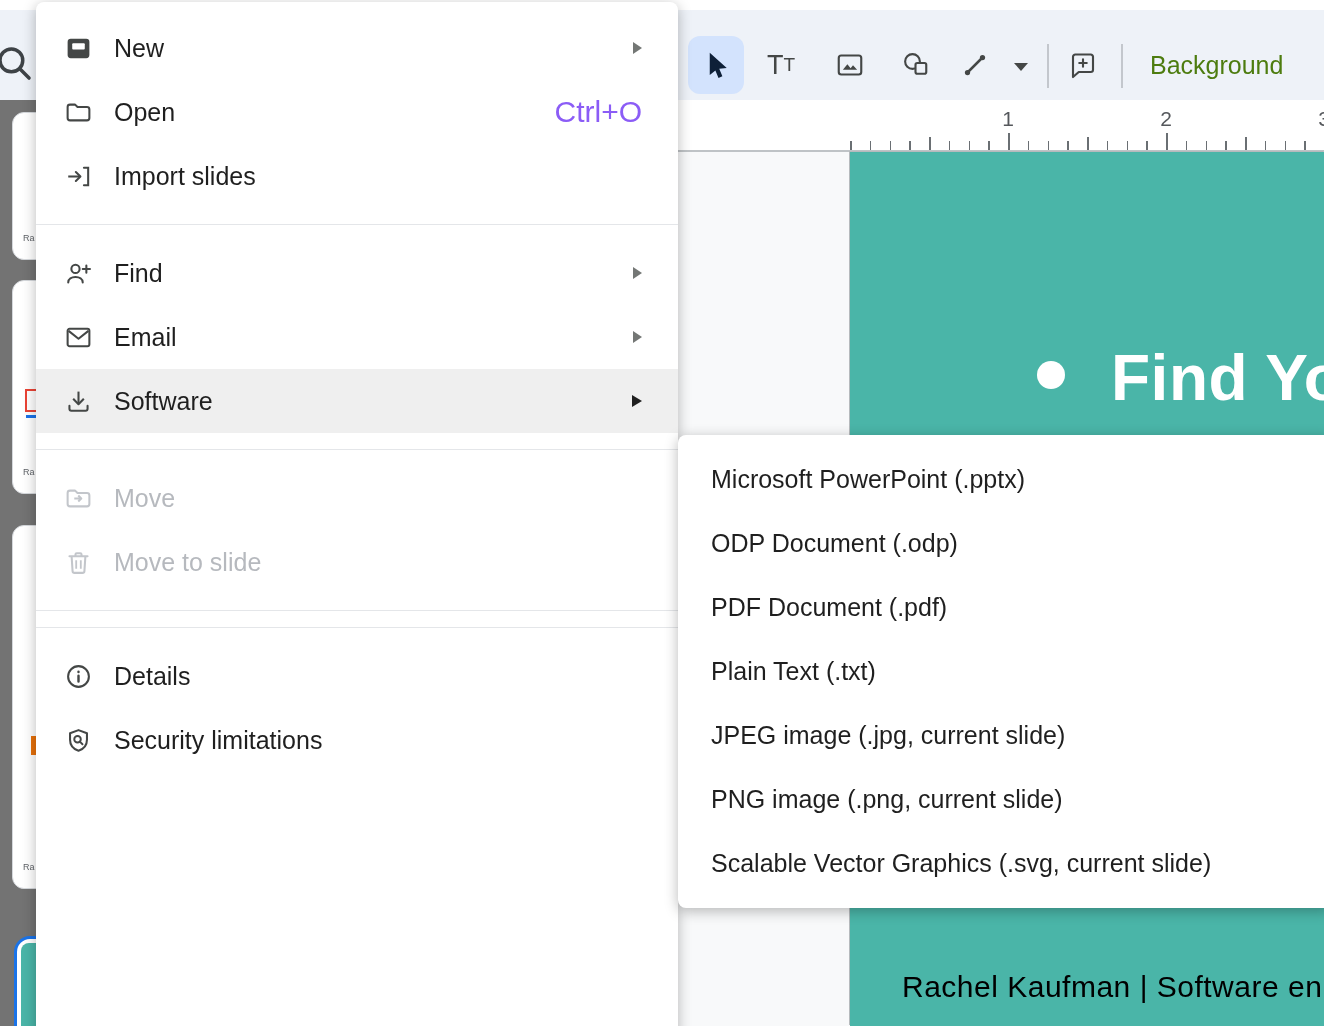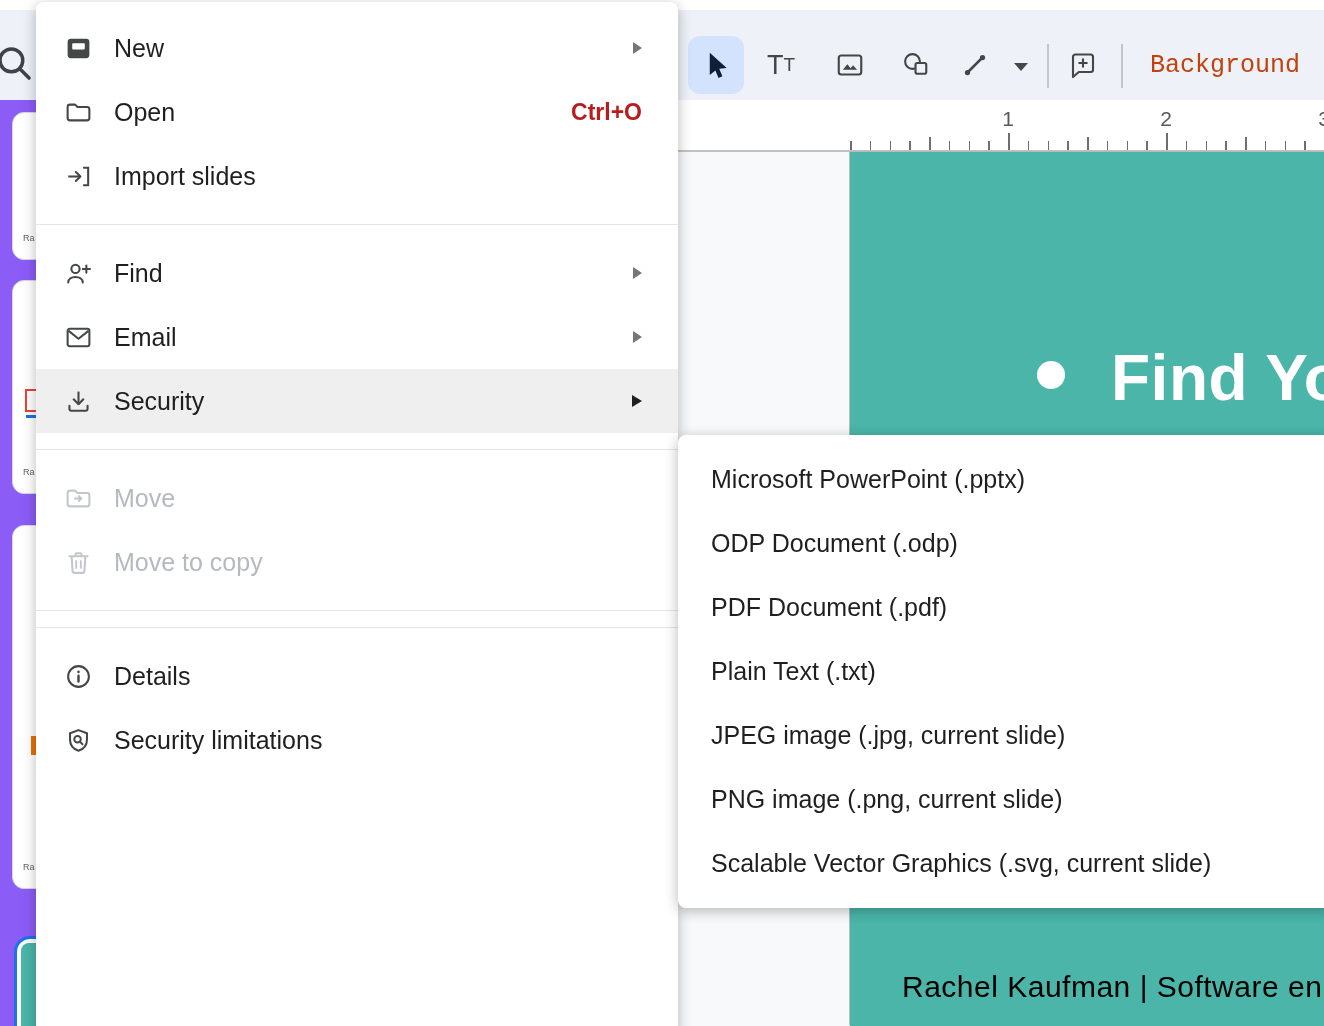--- a/index.html
+++ b/index.html
@@ -10,57 +10,57 @@
   }
   
   .toolbar{position:absolute;left:0;top:10px;width:1324px;height:90px;background:var(--tb-bg,#eef2f8);}
   .tb-btn{position:absolute;top:26px;width:56px;height:58px;border:none;background:transparent;border-radius:12px;
           display:flex;align-items:center;justify-content:center;color:#444746;cursor:pointer;}
   .tb-btn.active{background:var(--tool-active,#d3e3fd);}
   .tb-sep{position:absolute;top:34px;width:1.5px;height:44px;background:#c3c7cd;}
   .tt-big{font-size:27px;color:#444746;font-weight:500;}
   .tt-small{font-size:19px;color:#444746;font-weight:500;}
   .caret-down{position:absolute;top:53px;width:0;height:0;border-left:7px solid transparent;border-right:7px solid transparent;border-top:8px solid #444746;}
-  .bg-btn{position:absolute;left:1150px;top:26px;height:58px;border:none;background:transparent;font-family:Liberation Mono, monospace;
-          font-size:25px;color:#c2410c;cursor:pointer;padding:0;}
+  .bg-btn{position:absolute;left:1150px;top:26px;height:58px;border:none;background:transparent;font-family:Liberation Sans, sans-serif;
+          font-size:25px;color:#4d7c0f;cursor:pointer;padding:0;}
   .search-ico{position:absolute;left:-7px;top:32px;color:#3e4347;}
   
   .ruler{position:absolute;left:678px;top:100px;width:646px;height:50px;background:#fff;border-bottom:2px solid #bfc3c6;}
   .tick{position:absolute;bottom:0;width:1.6px;height:9px;background:#6a6f73;}
   .tick.half{height:13px;}
   .tick.inch{height:17px;}
   .tick-num{position:absolute;bottom:19px;transform:translateX(-50%);font-size:21px;color:#55585c;}
   
   .canvas{position:absolute;left:678px;top:152px;width:646px;height:874px;background:#f8f9fa;}
   .slide{position:absolute;left:172px;top:0;width:474px;height:874px;background:var(--teal,#4ab5a8);
          box-shadow:-1px -1px 0 #b6babd;}
   .slide-bullet{position:absolute;left:187px;top:209px;width:28px;height:28px;border-radius:50%;background:#fff;}
   .slide-title{position:absolute;left:261px;top:189px;font-size:64px;font-weight:bold;color:#fff;white-space:nowrap;letter-spacing:.5px;}
   .slide-footer{position:absolute;left:52px;top:818px;font-size:30px;color:#000000;white-space:nowrap;letter-spacing:.5px;}
   
-  .filmstrip{position:absolute;left:0;top:100px;width:36px;height:926px;background:#8b5cf6;}
+  .filmstrip{position:absolute;left:0;top:100px;width:36px;height:926px;background:#737373;}
   .thumb{position:absolute;left:12px;width:46px;background:#fff;border:1.5px solid #d5d8dc;border-radius:12px;}
   .thumb-label{position:absolute;left:10px;bottom:16px;font-size:9px;color:#5f6368;white-space:nowrap;}
   .thumb .red-el{position:absolute;left:12px;top:108px;width:13px;height:19px;border:2px solid #ea4335;background:#fff;}
   .thumb .blue-el{position:absolute;left:13px;top:134px;width:11px;height:2.5px;background:#1a73e8;}
   .thumb .orange-el{position:absolute;left:18px;top:210px;width:6px;height:19px;background:#e8710a;}
   .thumb-selected{position:absolute;left:14px;top:836px;width:44px;height:200px;border:3.5px solid var(--accent-blue,#1a73e8);
                   border-radius:16px;background:#fff;padding:4px;box-sizing:border-box;}
   .thumb-selected .inner{position:relative;width:100%;height:100%;background:var(--teal,#4ab5a8);border-radius:8px;}
   
   .menu{position:absolute;left:36px;top:2px;width:642px;height:1040px;background:#fff;z-index:5;
         border-radius:8px 8px 0 0;box-shadow:0 3px 14px rgba(0,0,0,.28);padding-top:14px;box-sizing:border-box;}
   .menu-item{display:flex;align-items:center;height:64px;padding:0 36px 0 24px;cursor:pointer;}
   .menu-item.highlighted{background:#efefef;}
   .mi-icon{width:36px;display:flex;align-items:center;justify-content:center;color:#444746;flex:none;}
   .mi-icon svg{width:29px;height:29px;}
   .mi-label{margin-left:18px;font-size:25px;color:#1f1f1f;white-space:nowrap;}
   .menu-item.disabled .mi-label{color:#b6b9be;}
   .menu-item.disabled .mi-icon{color:#c3c6cb;}
-  .mi-shortcut{margin-left:auto;font-size:23px;color:#b91c1c;font-weight:bold;}
+  .mi-shortcut{margin-left:auto;font-size:30px;color:#8b5cf6;}
   .mi-arrow{margin-left:auto;width:0;height:0;border-left:9px solid #747775;border-top:6px solid transparent;border-bottom:6px solid transparent;}
   .mi-arrow.dark{border-left-color:#1f1f1f;border-left-width:10px;border-top-width:6.5px;border-bottom-width:6.5px;}
   .menu-divider{height:1px;background:#e4e6e9;margin:16px 0;}
   
   .submenu{position:absolute;left:678px;top:435px;width:652px;height:473px;background:#fff;z-index:6;
            border-radius:8px 0 0 8px;box-shadow:0 3px 14px rgba(0,0,0,.28);padding-top:12px;box-sizing:border-box;}
   .submenu-item{display:flex;align-items:center;height:64px;padding-left:33px;font-size:25px;color:#1f1f1f;cursor:pointer;white-space:nowrap;}
   .hidden-defs{position:absolute;width:0;height:0;overflow:hidden;}
 </style>
 </head>
@@ -305,39 +305,39 @@
         </span>
         <span class="mi-label">Email</span>
         <span class="mi-arrow"></span>
       </div>
       <div class="menu-item highlighted">
         <span class="mi-icon">
           <svg viewBox="0 0 24 24">
             <use href="#ic-download"></use>
           </svg>
         </span>
-        <span class="mi-label">Security</span>
+        <span class="mi-label">Software</span>
         <span class="mi-arrow dark"></span>
       </div>
       <div class="menu-divider"></div>
       <div class="menu-item disabled">
         <span class="mi-icon">
           <svg viewBox="0 0 24 24">
             <use href="#ic-move"></use>
           </svg>
         </span>
         <span class="mi-label">Move</span>
       </div>
       <div class="menu-item disabled">
         <span class="mi-icon">
           <svg viewBox="0 0 24 24">
             <use href="#ic-trash"></use>
           </svg>
         </span>
-        <span class="mi-label">Move to copy</span>
+        <span class="mi-label">Move to slide</span>
       </div>
       <div class="menu-divider"></div>
       <div class="menu-divider"></div>
       <div class="menu-item">
         <span class="mi-icon">
           <svg viewBox="0 0 24 24">
             <use href="#ic-info"></use>
           </svg>
         </span>
         <span class="mi-label">Details</span>

